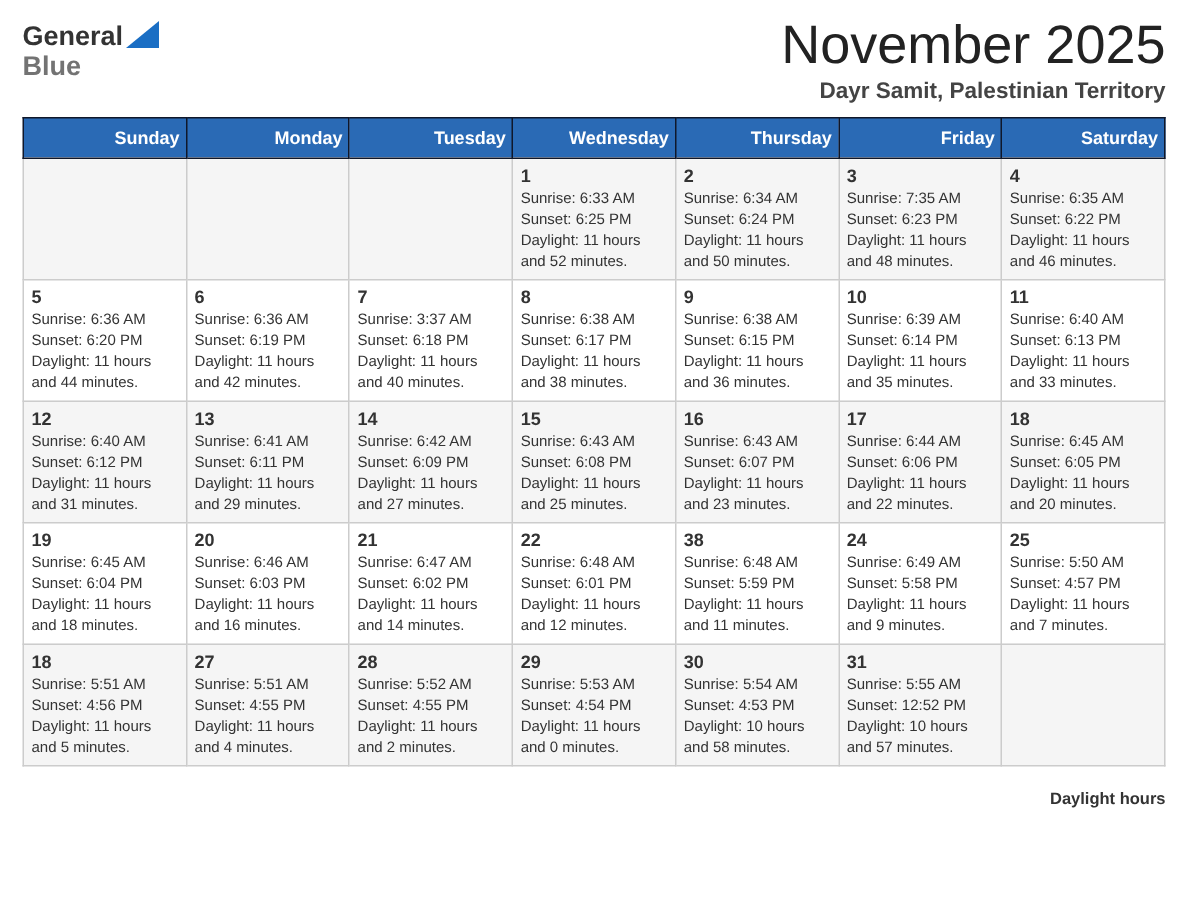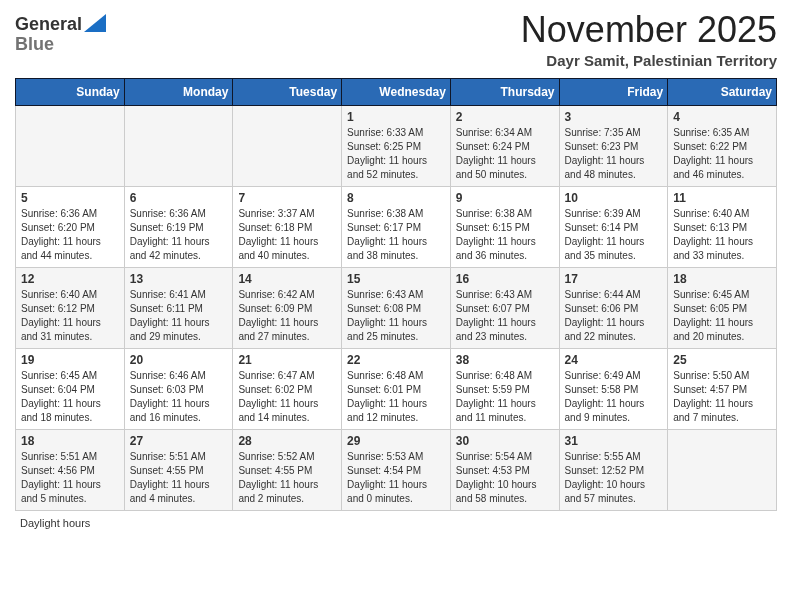--- a/index.html
+++ b/index.html
@@ -83,25 +83,26 @@
       font-weight: bold;
       display: block;
       margin-bottom: 2px;
     }
     .day-info {
       font-size: 10px;
       line-height: 1.4;
       color: #333;
     }
     .footer-note {
-      margin-top: 6px;
+      margin-top: 16px;
       font-size: 11px;
       color: #333;
-      text-align: left;
+      text-align: right;
       padding-left: 5px;
+      font-weight: bold;
     }
   </style>
 </head>
 <body>
 
 <div class="header">
   <div class="logo">
     <div style="display:flex;align-items:center;">
       <span class="logo-general">General</span>
       <svg width="22" height="18" viewBox="0 0 22 18" style="margin-left:2px;margin-top:-4px;">

